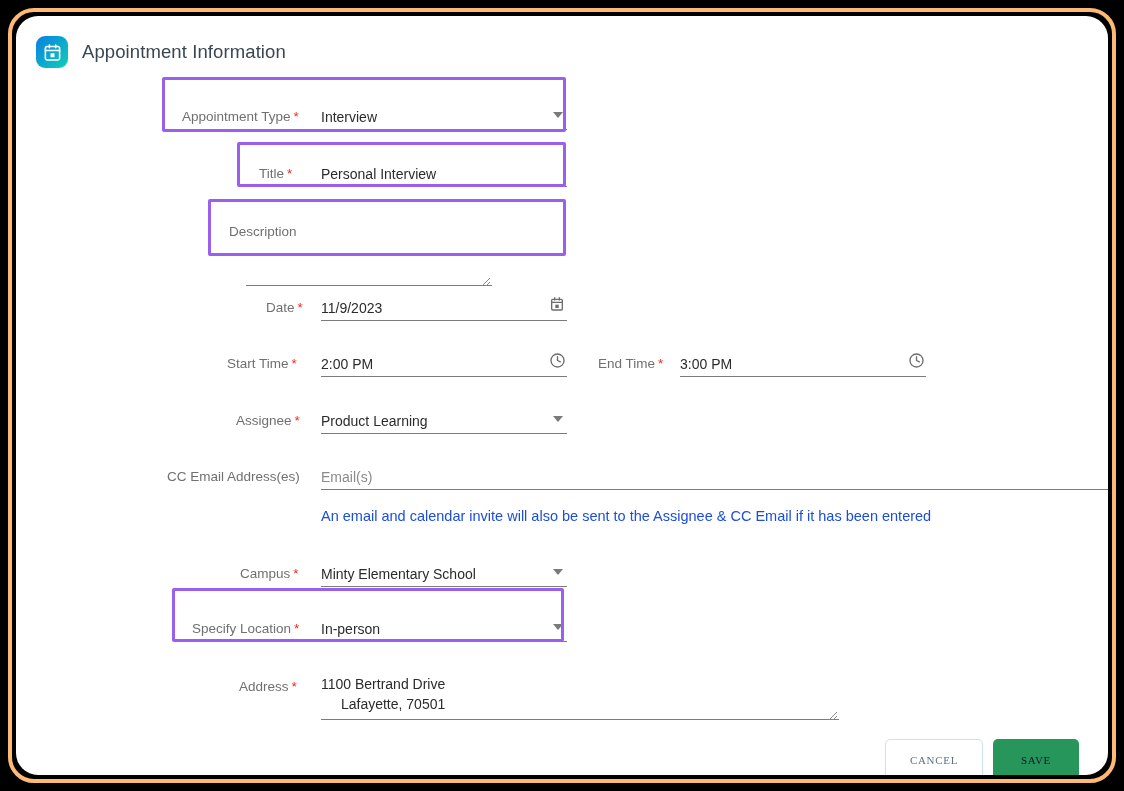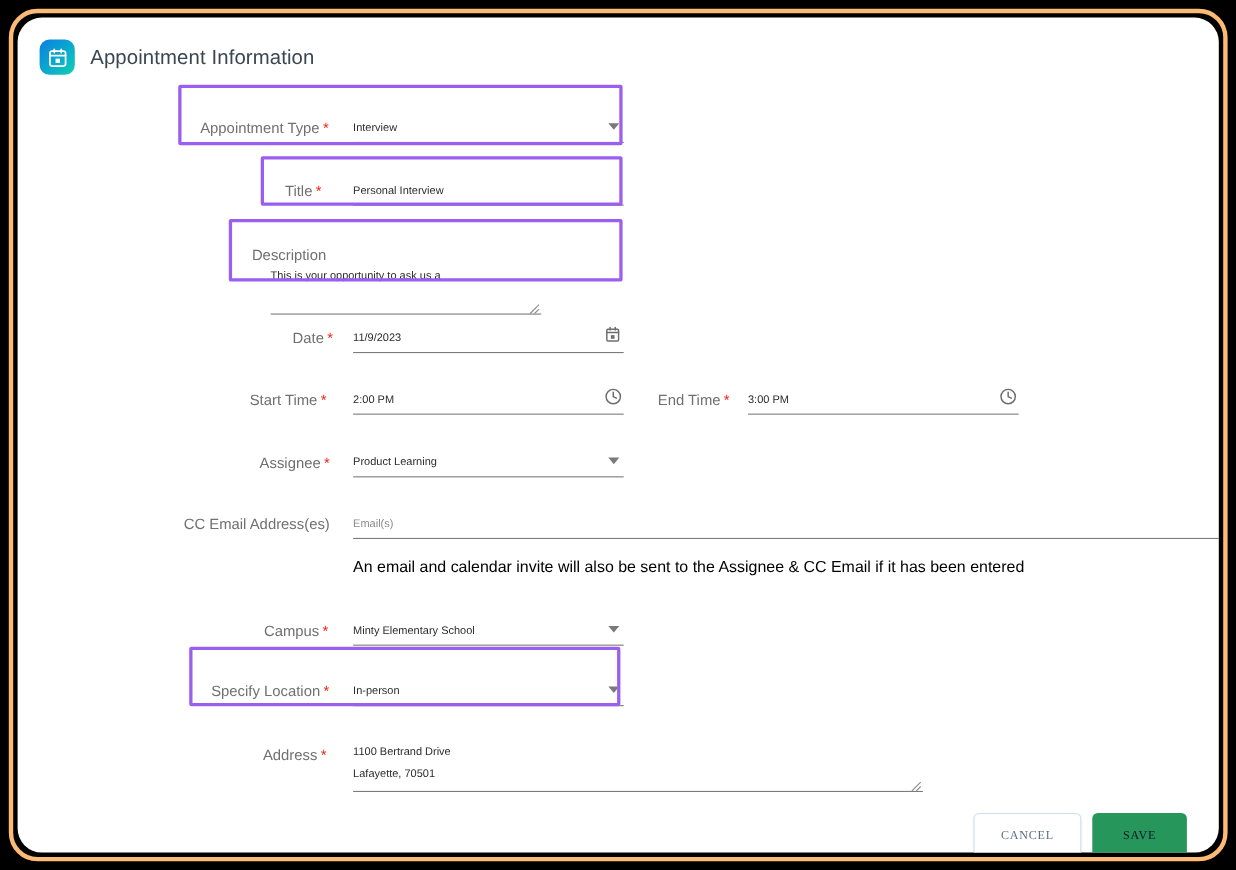--- a/index.html
+++ b/index.html
@@ -85,24 +85,25 @@
   .field {
     position: relative;
     box-sizing: border-box;
     border-bottom: 1px solid #7c7c7c;
     height: 26px;
     display: flex;
     align-items: center;
   }
   .field.tall { height: 44px; align-items: flex-start; }
   .val {
-    font-size: 10px;
+    font-size: 14px;
     color: #2b2b2b;
     line-height: 20px;
     white-space: pre-line;
+    text-align: right;
   }
   .val.placeholder { color: #8b8b8b; }
 
   
   .caret {
     position: absolute;
     right: 4px;
     top: 8px;
     width: 0; height: 0;
     border-left: 5.5px solid transparent;
@@ -135,21 +136,21 @@
     background: transparent;
     pointer-events: none;
   }
 
   
   #helper-text {
     position: absolute;
     left: 305px;
     top: 492px;
     font-size: 14.5px;
-    color: #000000;
+    color: #1d4ed8;
     white-space: nowrap;
   }
 
   
   #footer {
     position: absolute;
     right: 29px;
     top: 723px;
     display: flex;
     gap: 10px;
@@ -217,21 +218,20 @@
       <div class="field" style="width:246px; margin-left:17px;">
         <span class="val">Personal Interview</span>
       </div>
     </div>
 
     <div class="row" style="left:213px; top:203px;flex-direction:column;">
       <div class="lbl" style="width:75px;">
         <span>Description</span><span class="req"></span>
       </div>
       <div class="field tall" style="width:246px; margin-left:17px;">
-        <span class="val">This is your opportunity to ask us a</span>
         <span class="grip">
           <svg width="10" height="10" viewBox="0 0 10 10" stroke="#8a8a8a" stroke-width="1">
             <line x1="9" y1="1" x2="1" y2="9"></line>
             <line x1="9" y1="5" x2="5" y2="9"></line>
           </svg>
         </span>
       </div>
     </div>
 
     <div class="row" style="left:250px; top:279px;">

